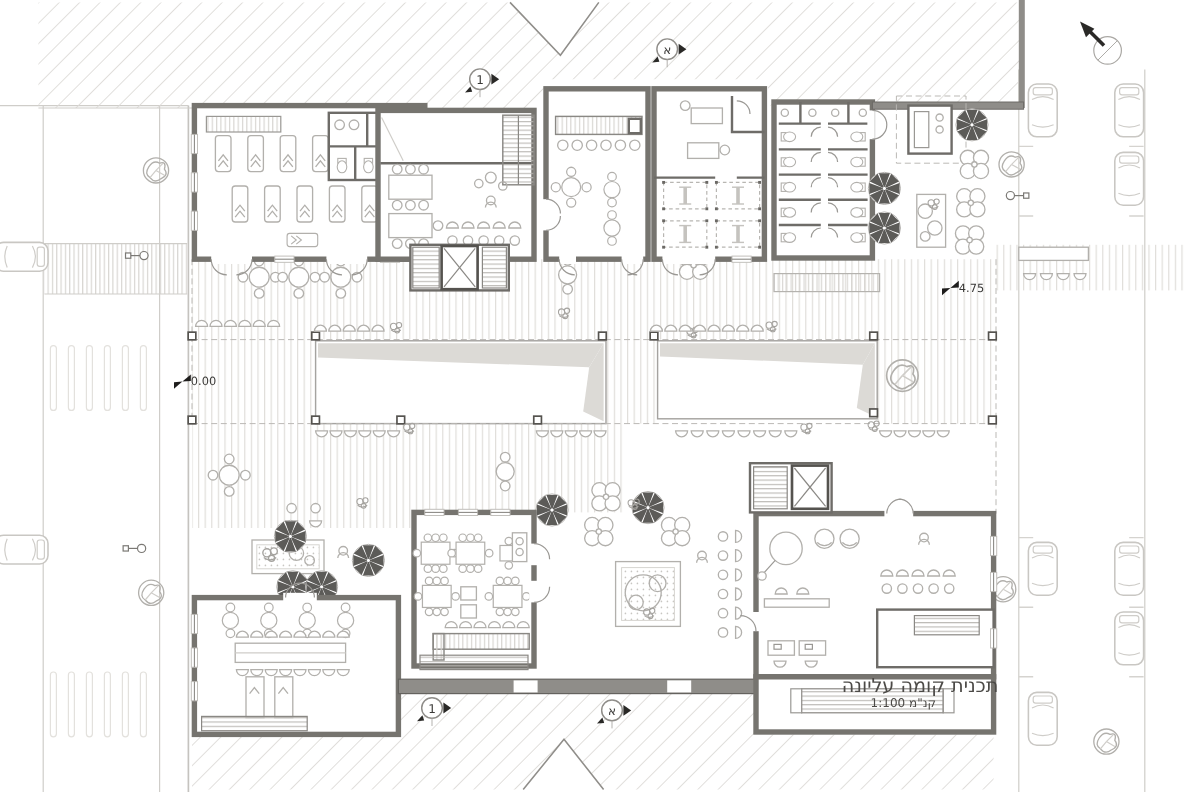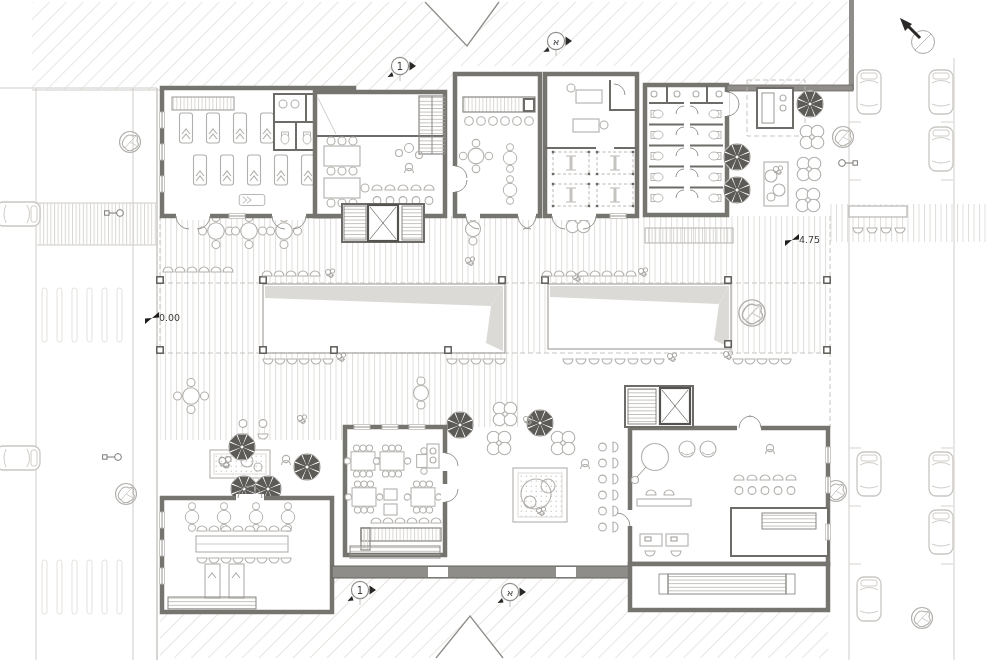--- a/index.html
+++ b/index.html
@@ -673,13 +673,17 @@
     <use href="#elevm" transform="translate(152,318)"></use>
     <text x="159" y="321" font-size="9.5" class="ann">0.00</text>
   </g>
   <g>
     <use href="#elevm" transform="translate(792,240)"></use>
     <text x="799" y="243" font-size="9.5" class="ann">4.75</text>
   </g>
 </g>
 </svg>
 
+<div class="titleblock">
+  <div class="title">תכנית קומה עליונה</div>
+  <div class="scale">קנ"מ 1:100</div>
 </div>
+</div>
 
 </body></html>

